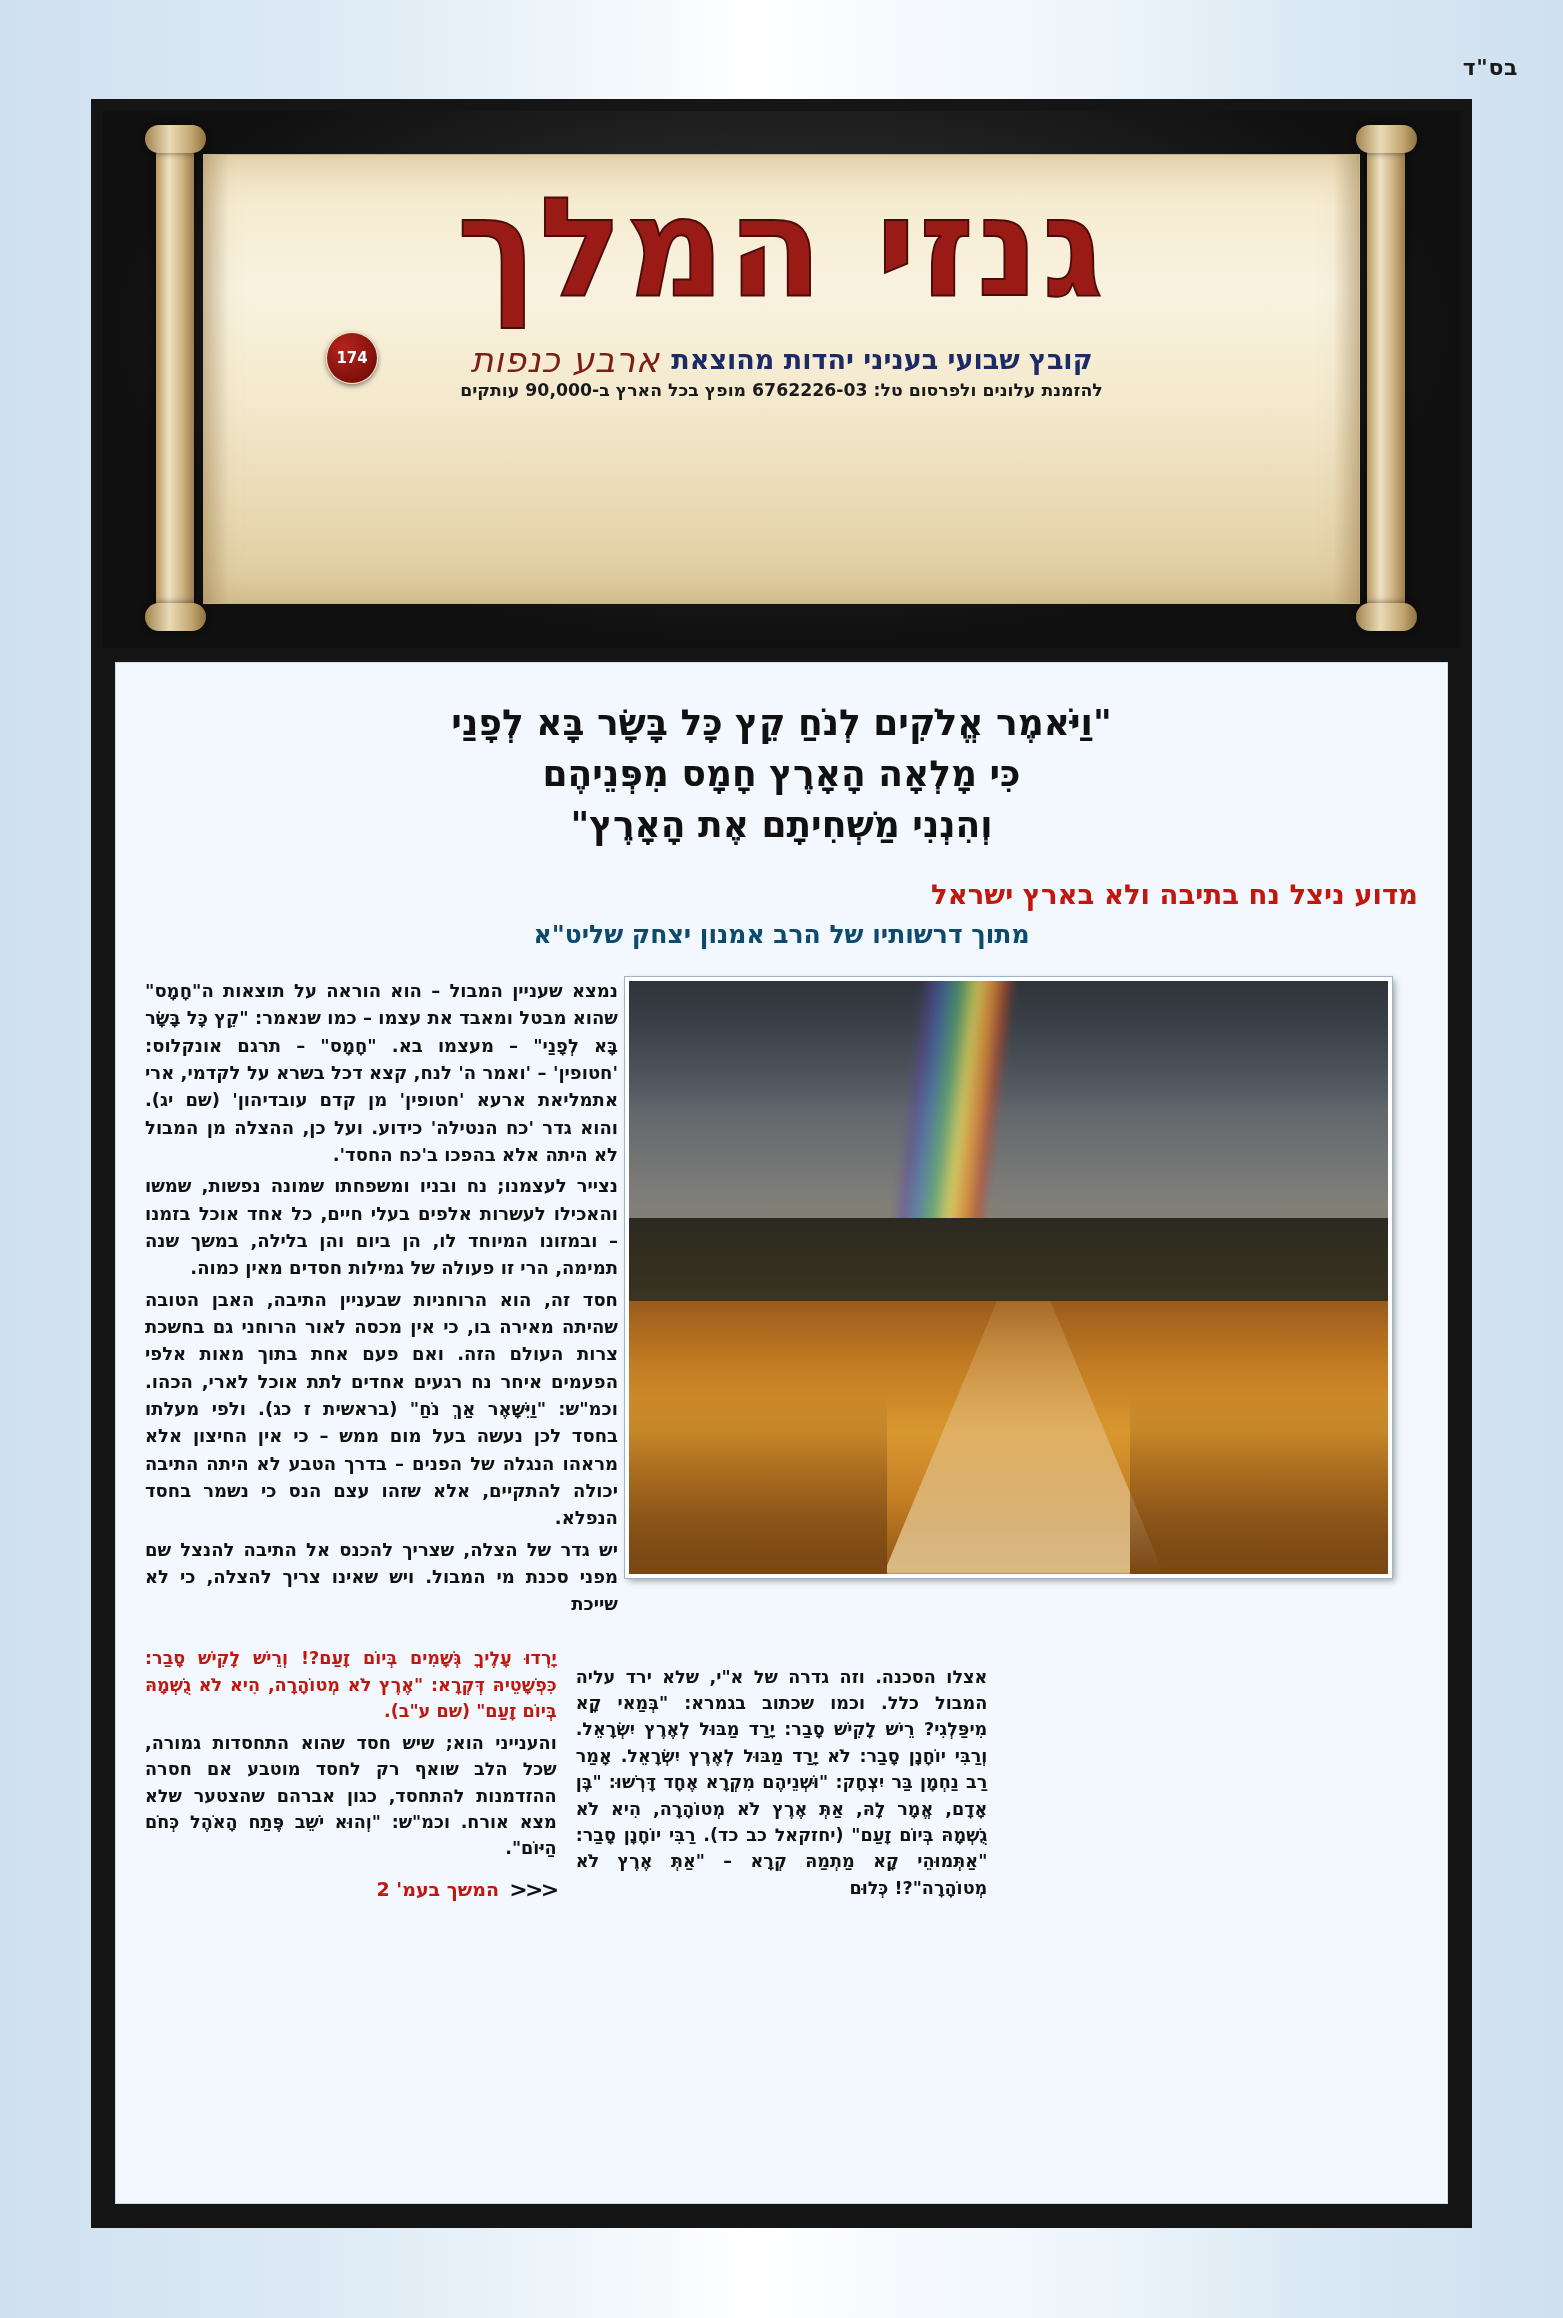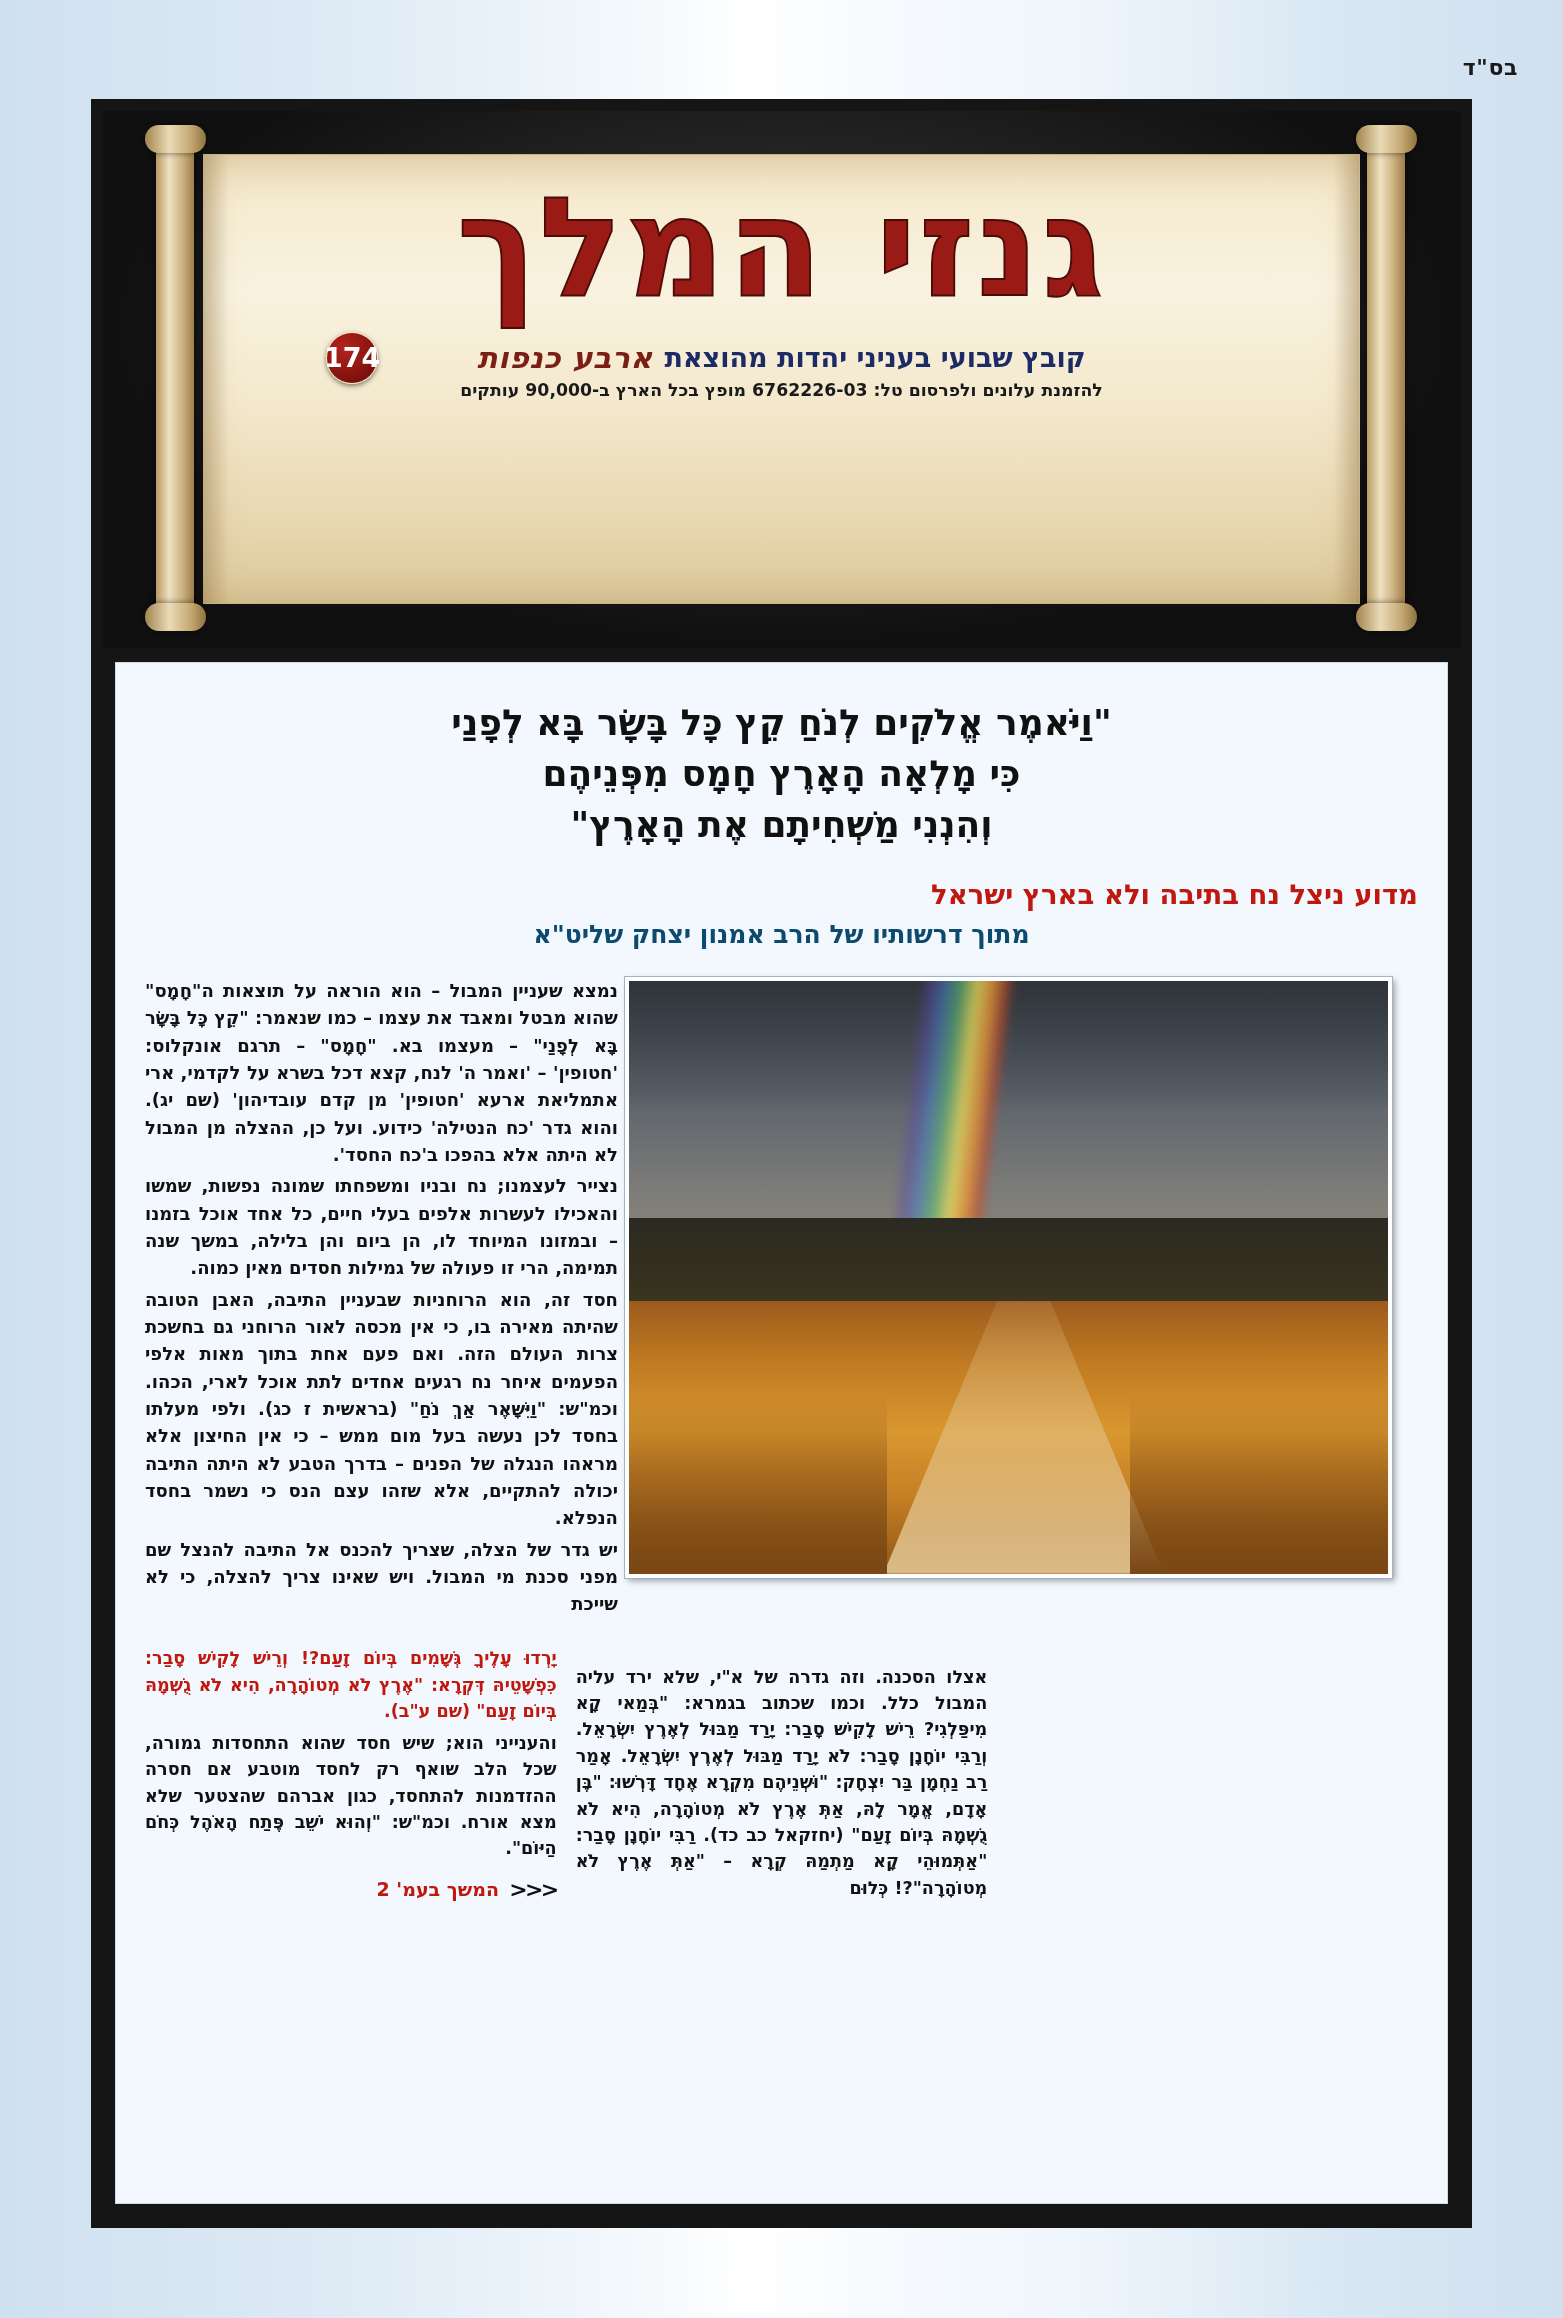--- a/index.html
+++ b/index.html
@@ -160,22 +160,22 @@
     font-size: 27px;
     font-weight: bold;
     color: #1c2a66;
     display: flex;
     justify-content: center;
     align-items: center;
     gap: 11.5px;
   }
   .mast-sub-row .brand {
     color: #7b1f15;
-    font-size: 30px;
-    font-weight: bold;
+    font-size: 35px;
+    font-weight: normal;
     font-style: italic;
     letter-spacing: 0.6px;
   }
   .mast-contact {
     position: absolute;
     top: 251px;
     left: 0; right: 0;
     text-align: center;
     direction: rtl;
     font-size: 17.3px;
@@ -185,21 +185,21 @@
   .issue-badge {
     position: absolute;
     top: 203px;
     left: 198px;
     width: 50px;
     height: 50px;
     border-radius: 50%;
     background: radial-gradient(circle at 35% 30%, #b5231d, #7b0f0b 75%);
     border: 1.9px solid #f2e4c4;
     color: #fff;
-    font-size: 27px;
+    font-size: 15px;
     font-weight: bold;
     display: flex;
     align-items: center;
     justify-content: center;
     box-shadow: 0 1.9px 5.1px rgba(0,0,0,.5);
   }
 
   
   .sheet {
     position: absolute;

